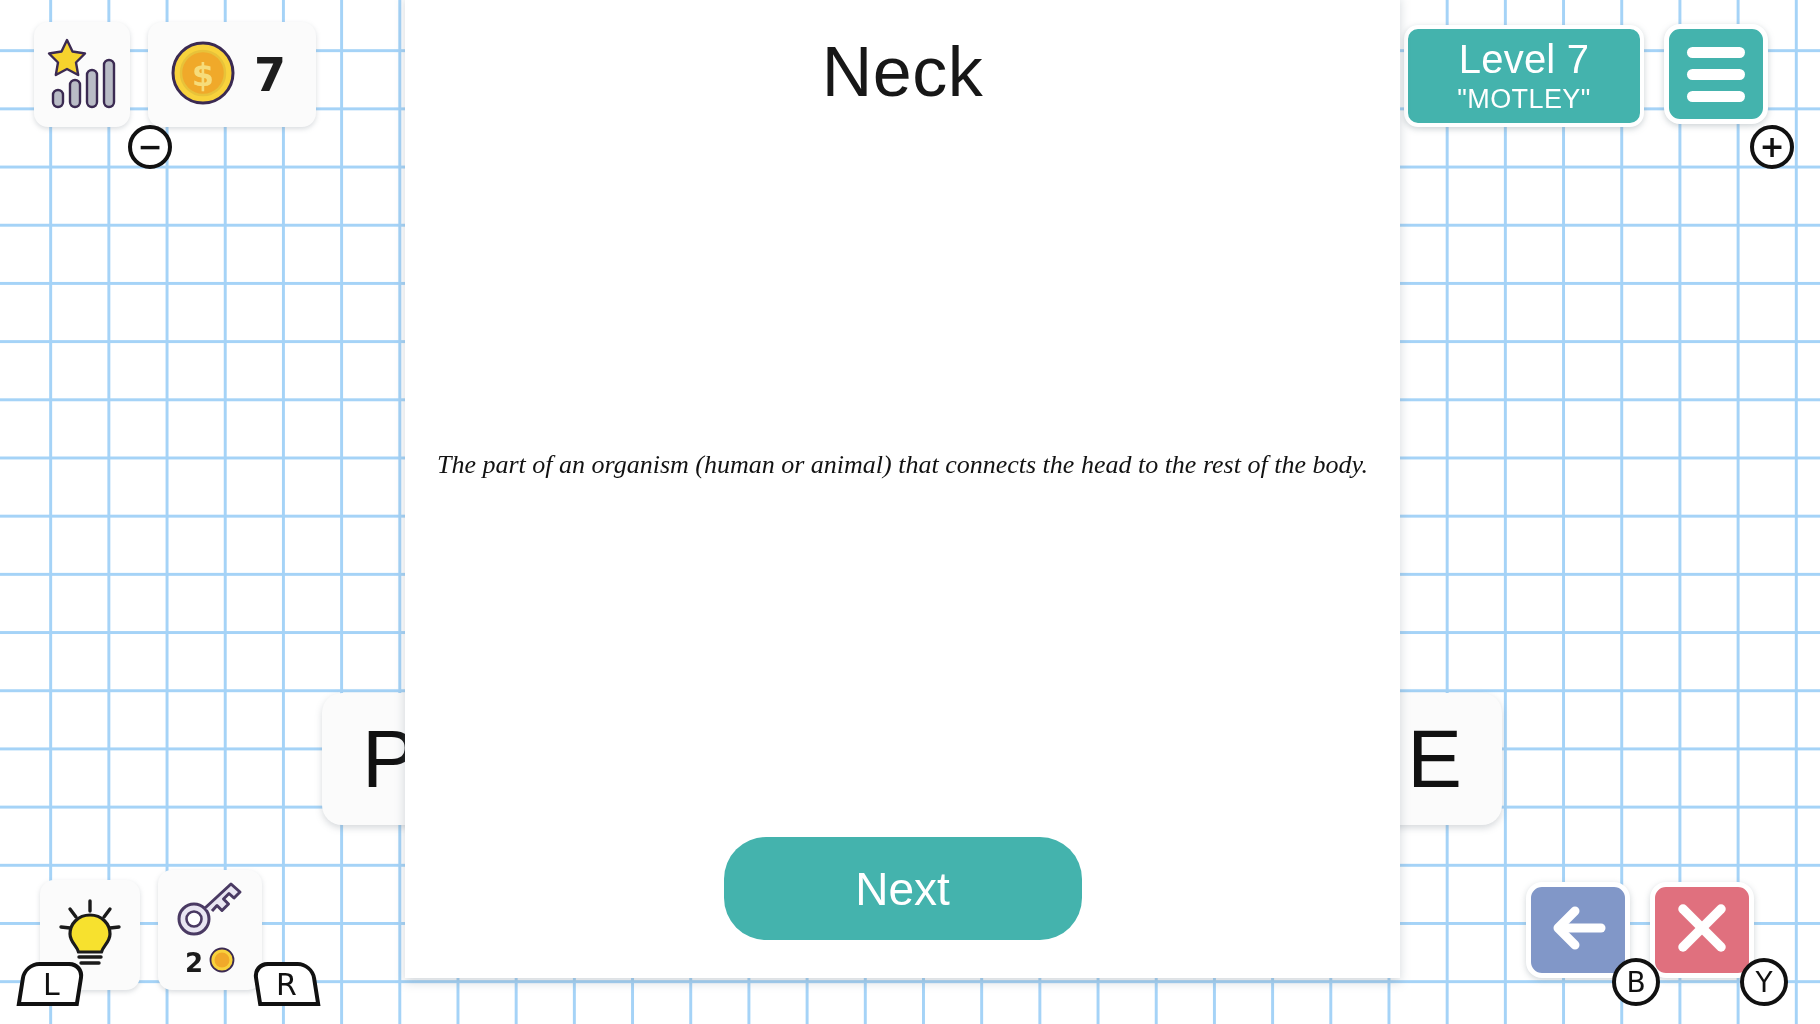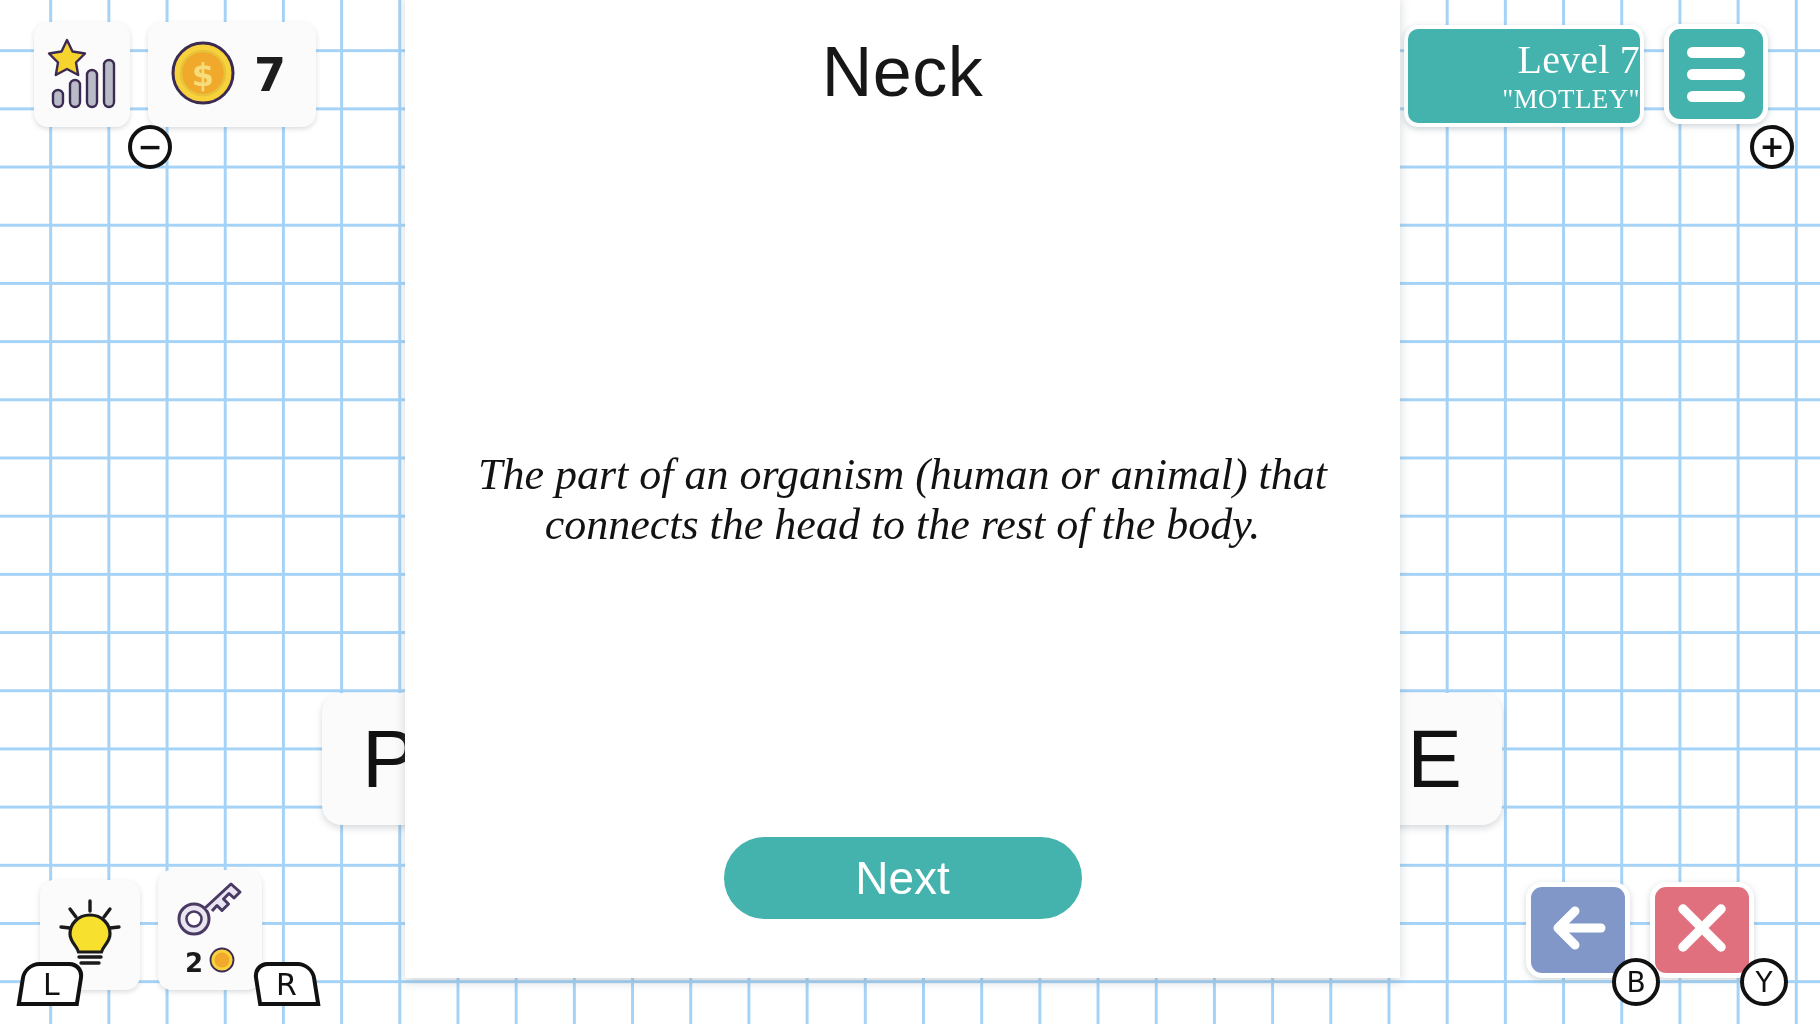--- a/index.html
+++ b/index.html
@@ -48,22 +48,22 @@
 
   
   #level-badge {
     position: absolute; left: 1404px; top: 25px;
     width: 240px; height: 102px;
     background: #44b3ad;
     border-radius: 14px;
     border: 4px solid #ffffff;
     box-shadow: 0 2px 6px rgba(110,125,135,0.35);
     display: flex; flex-direction: column;
-    align-items: flex-end; justify-content: center;
-    color: #ffffff; line-height: 1.04; font-family: Liberation Serif, serif;
+    align-items: center; justify-content: center;
+    color: #ffffff; line-height: 1.04;
   }
   #level-badge .lvl-main { font-size: 40px; font-weight: 400; letter-spacing: .2px; }
   #level-badge .lvl-sub  { font-size: 27px; font-weight: 400; margin-top: 4px; letter-spacing: .4px; }
 
   
   #menu-button {
     position: absolute; left: 1664px; top: 24px;
     width: 104px; height: 100px;
     background: #44b3ad; border-radius: 16px;
     border: 5px solid #ffffff;
@@ -170,29 +170,29 @@
     font-family: "Liberation Sans", sans-serif;
     letter-spacing: .5px;
   }
   #modal-definition {
     position: absolute;
     left: 0; right: 0; top: 456px;
     padding: 0 28px;
     text-align: center;
     font-family: "Liberation Serif", serif;
     font-style: italic;
-    font-size: 44px;
+    font-size: 26px;
     line-height: 1.13;
     color: #121212;
   }
   #next-button {
     position: absolute;
     left: 50%; transform: translateX(-50%);
     top: 843px;
-    width: 358px; height: 82px;
+    width: 358px; height: 103px;
     background: #44b3ad;
     border: none;
     border-radius: 42px;
     color: #ffffff;
     font-size: 46px; font-weight: 300;
     font-family: "Liberation Sans", sans-serif;
     cursor: pointer;
   }
 </style>
 </head>

